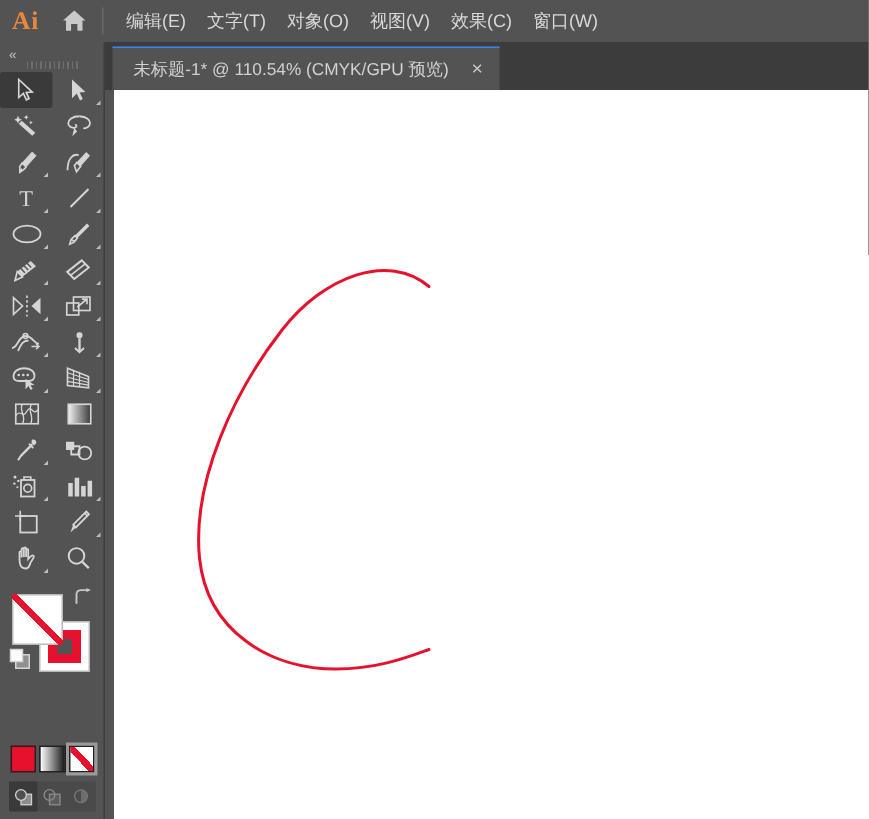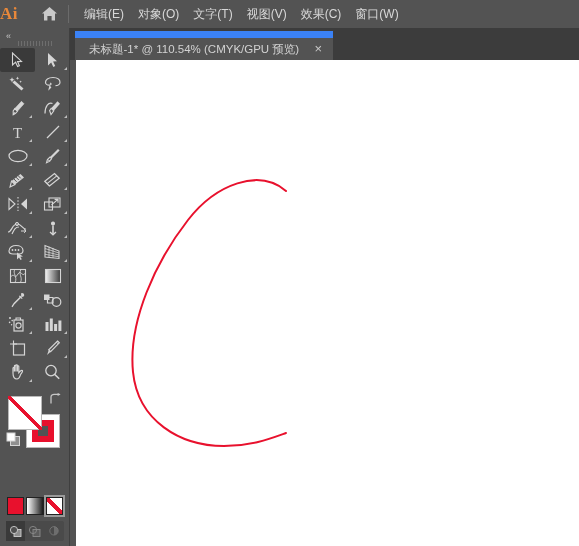--- a/index.html
+++ b/index.html
@@ -11,21 +11,21 @@
   }
   #app { position: relative; width: 579px; height: 546px; background: #535353; }
 
   
   #menubar {
     position: absolute; left: 0; top: 0; width: 579px; height: 28px;
     background: #535353;
     display: flex; align-items: center;
   }
   #ai-logo {
-    width: 34px; 
+    width: 34px; text-align: center;
     color: #E8883A; font-size: 17px; font-weight: bold;
     letter-spacing: .5px; line-height: 28px;
     font-family: "Liberation Serif", serif;
   }
   #home-btn { width: 30px; height: 28px; display: flex; align-items: center; justify-content: center; }
   #home-btn svg { display: block; }
   .menu-sep {
     width: 1px; height: 18px; background: #6b6b6b; margin: 0 8px 0 4px;
   }
   .menu-item {
@@ -36,21 +36,21 @@
   
   #tabbar {
     position: absolute; left: 70px; top: 28px; width: 509px; height: 32px;
     background: #3c3c3c;
   }
   #doc-tab {
     position: absolute; left: 5px; top: 3px; height: 29px;
     background: #535353;
     display: flex; align-items: center;
     padding: 0 4px 0 14px;
-    border-top: 7px solid #3b82f6;
+    border-top: 1px solid #3b82f6;
   }
   #doc-tab-label {
     color: #d2d2d2; font-size: 11.5px; white-space: nowrap;
   }
   #doc-tab-close {
     margin-left: 12px; margin-right: 4px;
     color: #c9c9c9; font-size: 13px; line-height: 12px;
     width: 14px; text-align: center;
   }
   #watermark {
@@ -168,22 +168,22 @@
 
   <div id="menubar">
     <div id="ai-logo">Ai</div>
     <div id="home-btn">
       <svg width="17" height="16" viewBox="0 0 17 16">
         <path d="M8.5 1 L1 7.6 L3 7.6 L3 14.5 L6.4 14.5 L6.4 10 L10.6 10 L10.6 14.5 L14 14.5 L14 7.6 L16 7.6 Z" fill="#c9c9c9"></path>
       </svg>
     </div>
     <div class="menu-sep"></div>
     <div class="menu-item">编辑(E)</div>
+    <div class="menu-item">文字(T)</div>
     <div class="menu-item">对象(O)</div>
-    <div class="menu-item">文字(T)</div>
     <div class="menu-item">视图(V)</div>
     <div class="menu-item">效果(C)</div>
     <div class="menu-item">窗口(W)</div>
   </div>
 
   <div id="tabbar">
     <div id="doc-tab">
       <span id="doc-tab-label">未标题-1* @ 110.54% (CMYK/GPU 预览)</span>
       <span id="doc-tab-close">×</span>
     </div>

